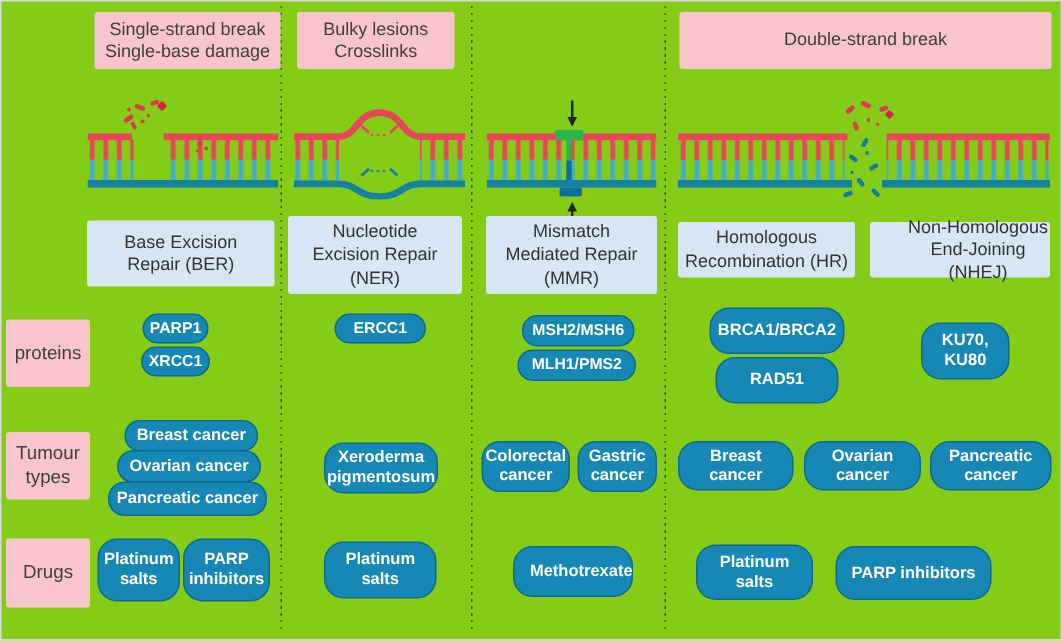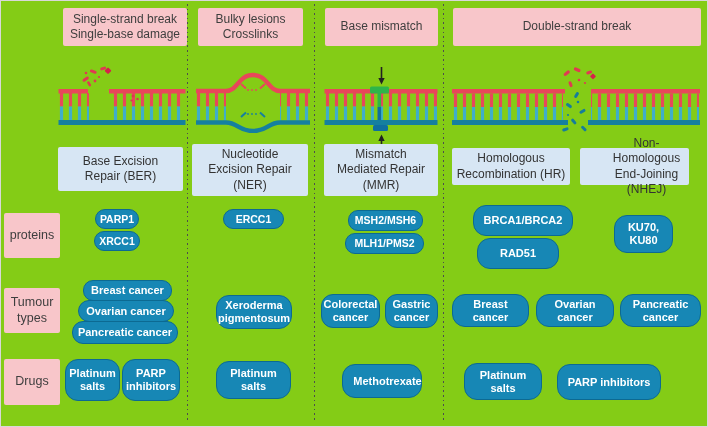--- a/index.html
+++ b/index.html
@@ -37,21 +37,20 @@
 <div class="canvas">
 
   <div class="abs divider" style="left:186px;top:3px;height:416px;"></div>
   <div class="abs divider" style="left:313px;top:3px;height:416px;"></div>
   <div class="abs divider" style="left:442px;top:3px;height:416px;"></div>
 
   <div class="abs hdr center pre" style="left:62px;top:7px;width:124px;height:38px;">Single-strand break
 Single-base damage</div>
   <div class="abs hdr center pre" style="left:197px;top:7px;width:105px;height:38px;">Bulky lesions
 Crosslinks</div>
-  <div class="abs hdr center pre" style="left:324px;top:7px;width:113px;height:38px;">Base mismatch</div>
   <div class="abs hdr center pre" style="left:452px;top:7px;width:248px;height:38px;">Double-strand break</div>
 
   <svg class="abs" style="left:56px;top:64px;" width="130" height="64" viewBox="0 0 130 64">
     <defs>
       <pattern id="r1" patternUnits="userSpaceOnUse" width="9" height="100">
         <rect x="2.9" width="3.2" height="100" fill="#e8475a"></rect>
       </pattern>
       <pattern id="c1" patternUnits="userSpaceOnUse" width="9" height="100">
         <rect x="2.9" width="3.2" height="100" fill="#3fadca"></rect>
       </pattern>
@@ -177,34 +176,34 @@
   <div class="abs repair center pre" style="left:57px;top:146px;width:125px;height:44px;">Base Excision
 Repair (BER)</div>
   <div class="abs repair center pre" style="left:191px;top:143px;width:116px;height:52px;">Nucleotide
 Excision Repair
 (NER)</div>
   <div class="abs repair center pre" style="left:323px;top:143px;width:114px;height:52px;">Mismatch
 Mediated Repair
 (MMR)</div>
   <div class="abs repair center pre" style="left:451px;top:147px;width:118px;height:37px;">Homologous
 Recombination (HR)</div>
-  <div class="abs repair center pre" style="left:579px;top:147px;width:109px;height:37px;padding-left:24px;">Non-Homologous
+  <div class="abs repair center pre" style="left:579px;top:147px;width:120px;height:37px;padding-left:24px;">Non-Homologous
 End-Joining (NHEJ)</div>
 
   <div class="abs rowlabel center pre" style="left:3px;top:212px;width:56px;height:45px;">proteins</div>
   <div class="abs rowlabel center pre" style="left:3px;top:287px;width:56px;height:45px;">Tumour
 types</div>
   <div class="abs rowlabel center pre" style="left:3px;top:358px;width:56px;height:46px;">Drugs</div>
 
   <div class="abs pill pill-sm center pre" style="left:94px;top:208px;width:44px;height:20px;border-radius:10px;">PARP1</div>
   <div class="abs pill pill-sm center pre" style="left:93px;top:230px;width:46px;height:20px;border-radius:10px;">XRCC1</div>
   <div class="abs pill pill-sm center pre" style="left:222px;top:208px;width:61px;height:20px;border-radius:10px;">ERCC1</div>
   <div class="abs pill pill-sm center pre" style="left:347px;top:209px;width:75px;height:21px;border-radius:10px;">MSH2/MSH6</div>
   <div class="abs pill pill-sm center pre" style="left:344px;top:232px;width:79px;height:21px;border-radius:10px;">MLH1/PMS2</div>
-  <div class="abs pill center pre" style="left:472px;top:204px;width:100px;height:31px;border-radius:13px;">BRCA1/BRCA2</div>
+  <div class="abs pill center pre" style="left:472px;top:204px;width:90px;height:31px;border-radius:13px;">BRCA1/BRCA2</div>
   <div class="abs pill center pre" style="left:476px;top:237px;width:82px;height:31px;border-radius:13px;text-align:center;">RAD51</div>
   <div class="abs pill center pre" style="left:613px;top:214px;width:59px;height:38px;border-radius:13px;">KU70,
 KU80</div>
 
   <div class="abs pill center pre" style="left:82px;top:279px;width:89px;height:21px;border-radius:10px;">Breast cancer</div>
   <div class="abs pill center pre" style="left:77px;top:299px;width:96px;height:22px;border-radius:11px;">Ovarian cancer</div>
   <div class="abs pill center pre" style="left:71px;top:320px;width:106px;height:23px;border-radius:11px;">Pancreatic cancer</div>
   <div class="abs pill center pre" style="left:215px;top:294px;width:76px;height:34px;border-radius:13px;">Xeroderma
 pigmentosum</div>
   <div class="abs pill center pre" style="left:320px;top:293px;width:59px;height:34px;border-radius:12px;">Colorectal

